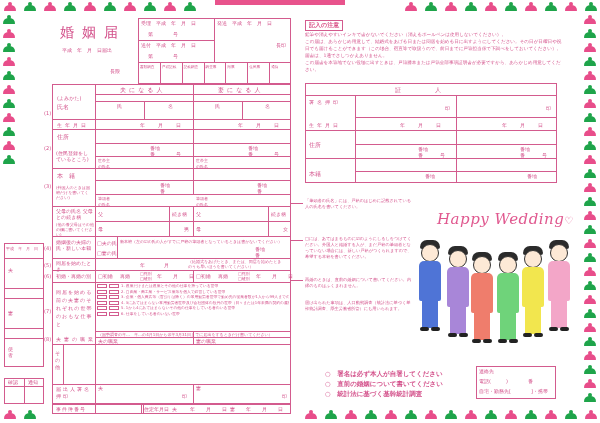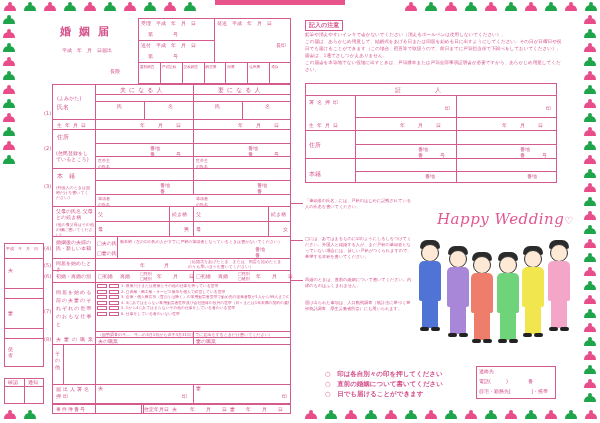--- a/index.html
+++ b/index.html
@@ -6,21 +6,21 @@
   html, body { width: 600px; height: 423px; overflow: hidden; background: #ffffff; }
   body { position: relative; font-family: "DejaVu Sans", sans-serif; color: #d94f86; }
   .deco { position: absolute; width: 12px; height: 6px; border-radius: 6px 6px 1px 1px; }
   .deco::after { content:""; position:absolute; left:4px; top:-3px; width:4px; height:4px; border-radius:50%; background: inherit; }
   .abs { position: absolute; }
   .box { position: absolute; border: 1px solid #d35b8e; }
   .hl { position: absolute; height: 0; border-top: 1px solid #d35b8e; }
   .vl { position: absolute; width: 0; border-left: 1px solid #d35b8e; }
   .t { position: absolute; font-size: 5px; line-height: 6px; color: #d3508a; white-space: nowrap; }
   .t6 { font-size: 6px; line-height: 7px; }
-  .title { font-family: "DejaVu Serif", serif; font-size: 11px; letter-spacing: 8px; color: #d3508a; font-weight: bold; }
+  .title { font-family: "DejaVu Serif", serif; font-size: 14px; letter-spacing: 8px; color: #d3508a; font-weight: normal; }
   .noteTitle { border: 1px solid #d35b8e; padding: 0 3px; font-size: 6px; font-weight: bold; }
   .notes { position: absolute; font-size: 4.6px; line-height: 7px; color: #d3508a; }
   .topbar { position: absolute; left: 215px; top: 0; width: 130px; height: 5px; background: #e8538c; }
   .bullet { font-size: 6.5px; color: #d3508a; font-weight: bold; position: absolute; white-space: nowrap; }
   .happy { position:absolute; left: 437px; top: 210px; font-family: "DejaVu Serif", serif; font-style: italic; font-size: 15px; color: #e0588f; letter-spacing: 0.5px; }
   .fig { position: absolute; }
   .head { position:absolute; width: 18px; height: 18px; border-radius: 50%; background: #fde9d6; border: 1px solid #333; }
   .hair { position:absolute; width: 20px; height: 9px; border-radius: 10px 10px 3px 3px; background: #2b2b2b; }
   .suit { position:absolute; width: 22px; height: 40px; border-radius: 5px 5px 2px 2px; }
   .legs { position:absolute; width: 16px; height: 30px; }
@@ -423,21 +423,21 @@
         <div class="head" style="left:1px;top:4px;"></div>
         <div class="suit" style="left:-1px;top:21px;background:#f3a6c8;"></div>
         <div class="legs" style="left:2px;top:58px;background:#f3a6c8;"></div>
         <div class="shoe" style="left:0;top:87px;"></div>
         <div class="shoe" style="left:11px;top:87px;"></div>
       </div>
     </div>
 </div>
 
 <div>
-  <div class="bullet" style="left:325px;top:370px;">○　<span>印は各自別々の印を押してください</span></div>
+  <div class="bullet" style="left:325px;top:370px;">○　<span>署名は必ず本人が自署してください</span></div>
   <div class="bullet" style="left:325px;top:380px;">○　<span>直前の婚姻について書いてください</span></div>
-  <div class="bullet" style="left:325px;top:390px;">○　<span>日でも届けることができます</span></div>
+  <div class="bullet" style="left:325px;top:390px;">○　<span>統計法に基づく基幹統計調査</span></div>
 </div>
 
 <div class="box" style="left:476px;top:366px;width:80px;height:33px;"></div>
 <div class="t" style="left:479px;top:368px;">連絡先</div>
 <div class="t" style="left:479px;top:378px;">電話(　　　)　　　　番</div>
 <div class="t" style="left:479px;top:388px;">自宅・勤務先[　　　　]・携帯</div>
 
 </body></html>

